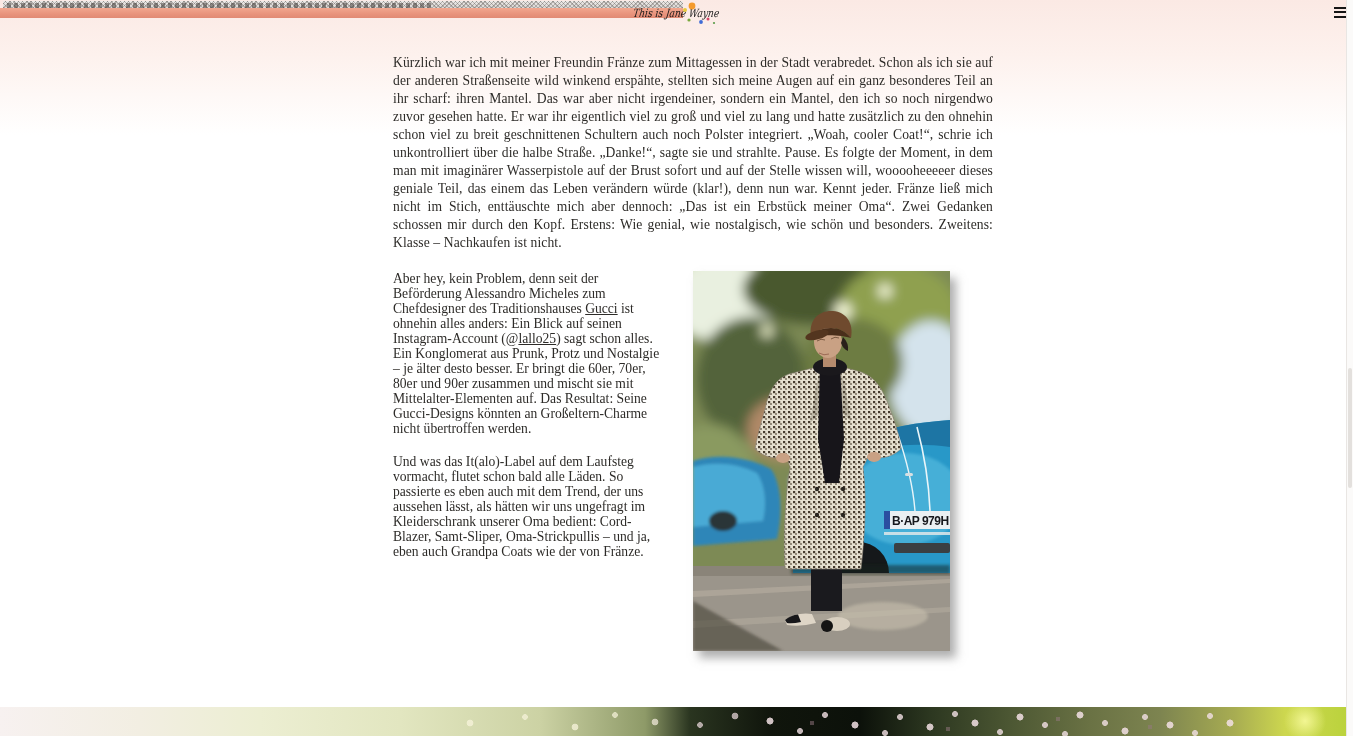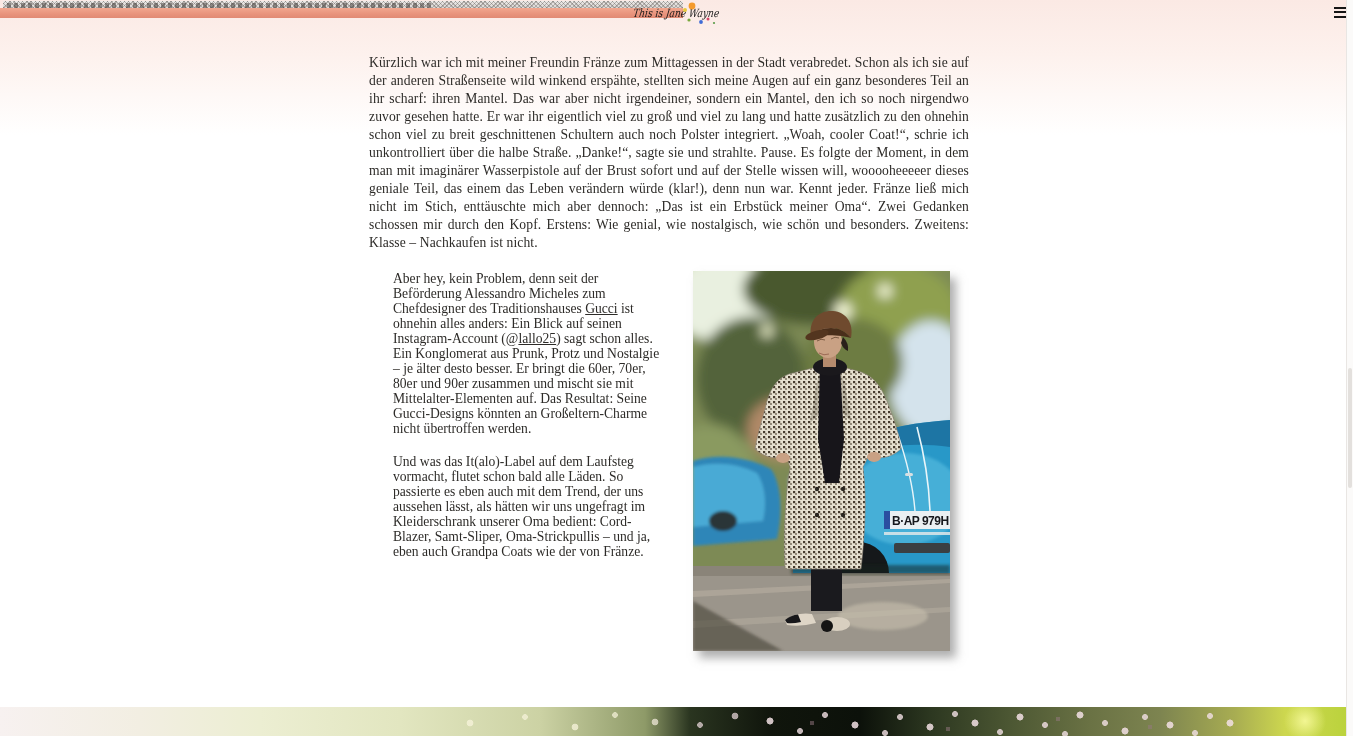--- a/index.html
+++ b/index.html
@@ -30,21 +30,21 @@
 
   
   .menu-btn{position:absolute;top:7px;right:4px;width:15px;height:12px;cursor:pointer;}
   .menu-btn span{display:block;width:14px;height:2px;background:#151515;margin:0 0 2.4px 0;}
 
   
   .scrollbar{position:absolute;top:0;right:0;width:6px;height:736px;background:#fbfaf9;border-left:1px solid #e9e6e3;}
   .scroll-thumb{position:absolute;top:368px;right:1px;width:4px;height:120px;background:#e3e0dd;border-radius:2px;}
 
   
-  .intro{position:absolute;top:40px;left:369px;width:600px;
+  .intro{position:absolute;top:40px;left:393px;width:600px;
     font-size:13.6px;line-height:18px;color:#2d2b28;text-align:justify;letter-spacing:.1px;}
   .cols{position:absolute;top:266px;left:381px;width:600px;height:395px;}
   .text-col{position:absolute;top:5px;left:12px;width:270px;
     font-size:13.6px;line-height:15px;color:#2d2b28;}
   .text-col p{margin:0 0 18px 0;}
   .text-col a{color:#2d2b28;text-decoration:underline;cursor:pointer;}
 
   .photo-frame{position:absolute;top:5px;left:312px;width:257px;height:380px;
     box-shadow:6px 7px 9px rgba(110,110,110,.55);background:#bef264;overflow:hidden;}
   .photo-frame svg{display:block;}

